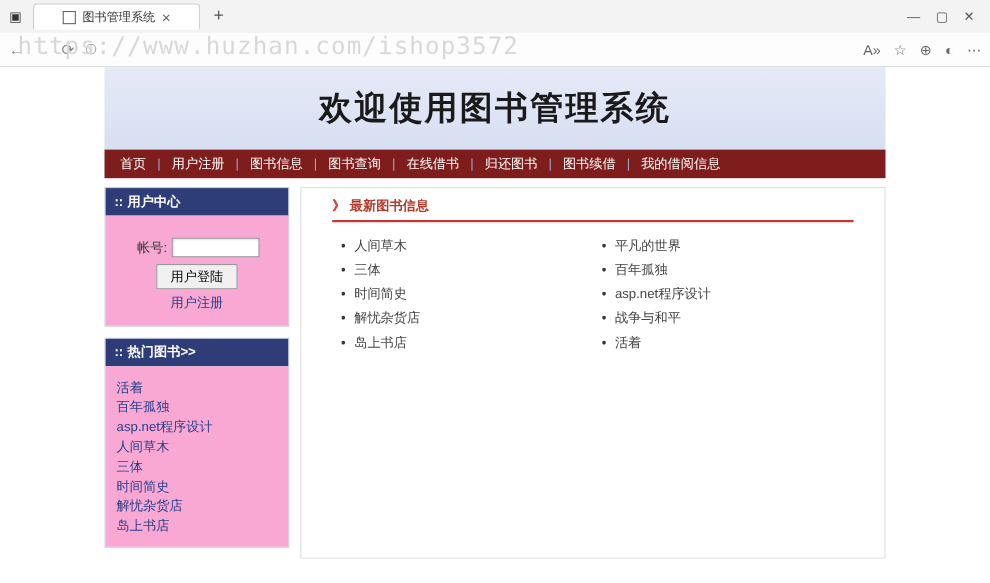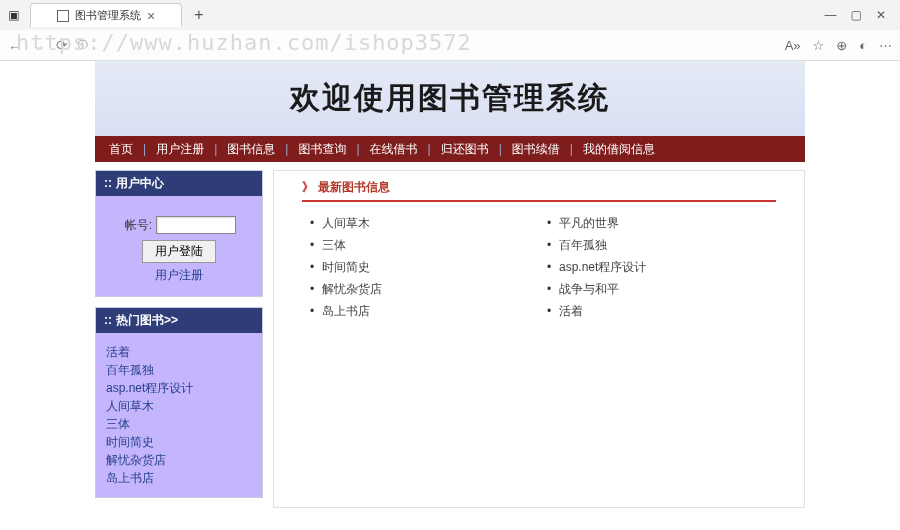--- a/index.html
+++ b/index.html
@@ -31,21 +31,21 @@
   
   .nav { background: #7f1d1d; height: 26px; display: flex; align-items: center; padding: 0 10px; }
   .nav a { color: #fff; font-size: 12px; text-decoration: none; padding: 0 4px; }
   .nav-sep { color: #9aa5cc; padding: 0 6px; }
   
   .content { display: flex; gap: 10px; margin-top: 8px; }
   .sidebar { width: 168px; }
   .panel { border: 1px solid #c7ccdf; margin-bottom: 10px; }
   .panel-head { background: #2e3d78; color: #fff; font-size: 12px; padding: 4px 8px; font-weight: bold; }
   .panel-head .marker { color: #fff; margin-right: 4px; }
-  .panel-body { padding: 10px; background: #c4b5fd; }
+  .panel-body { padding: 10px; background: #f9a8d4; }
   
   .login-row { display: flex; align-items: center; margin-bottom: 6px; justify-content: center; gap: 4px;}
   .login-row label { font-size: 12px; width: 30px; text-align: right; }
   .login-row input { width: 80px; height: 18px; border: 1px solid #888; box-shadow: inset 1px 1px 2px rgba(0,0,0,0.15); font-size: 11px; padding: 0 2px;}
   .login-btn { display: block; margin: 6px auto 4px; padding: 2px 12px; font-size: 12px; background: #f0f0f0; border: 1px solid #999; cursor: pointer; }
   .reg-link { display: block; text-align: center; font-size: 12px; color: #27408b; text-decoration: none; }
   
   .hot-list a { display: block; font-size: 12px; color: #27408b; text-decoration: none; line-height: 18px; }
   
   .main { flex: 1; border: 1px solid #e0e0e0; padding: 8px 28px; }

